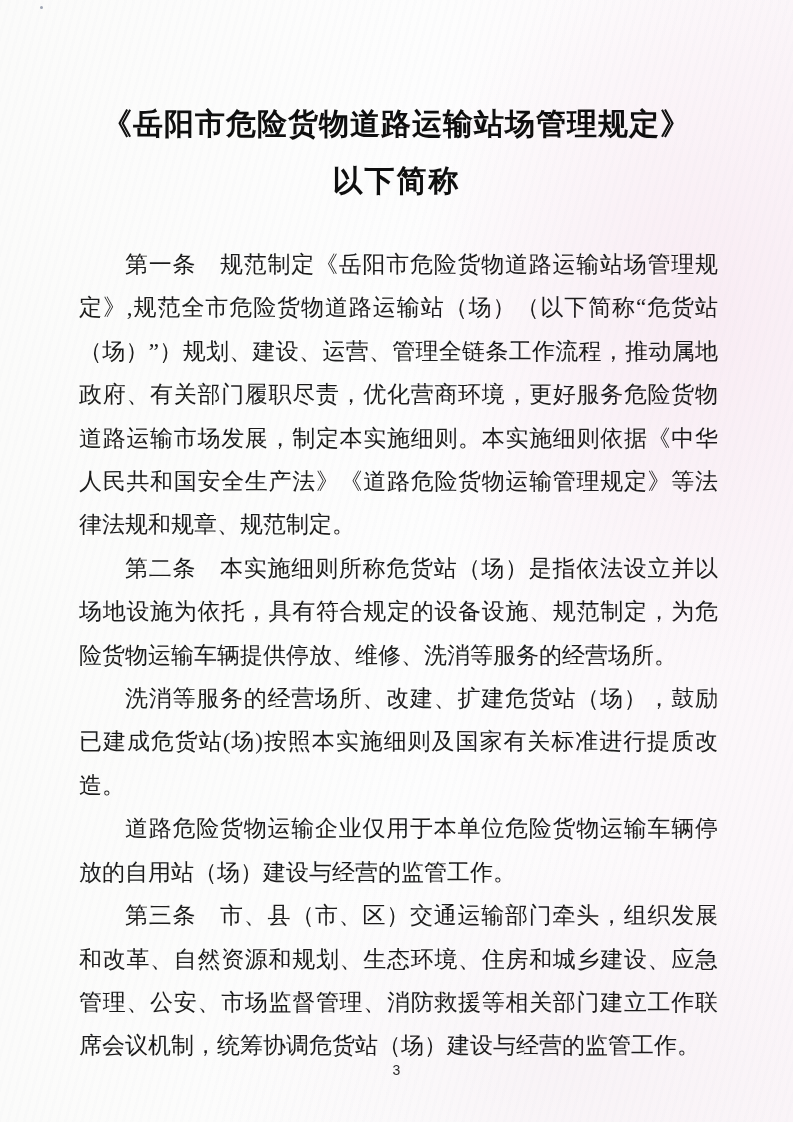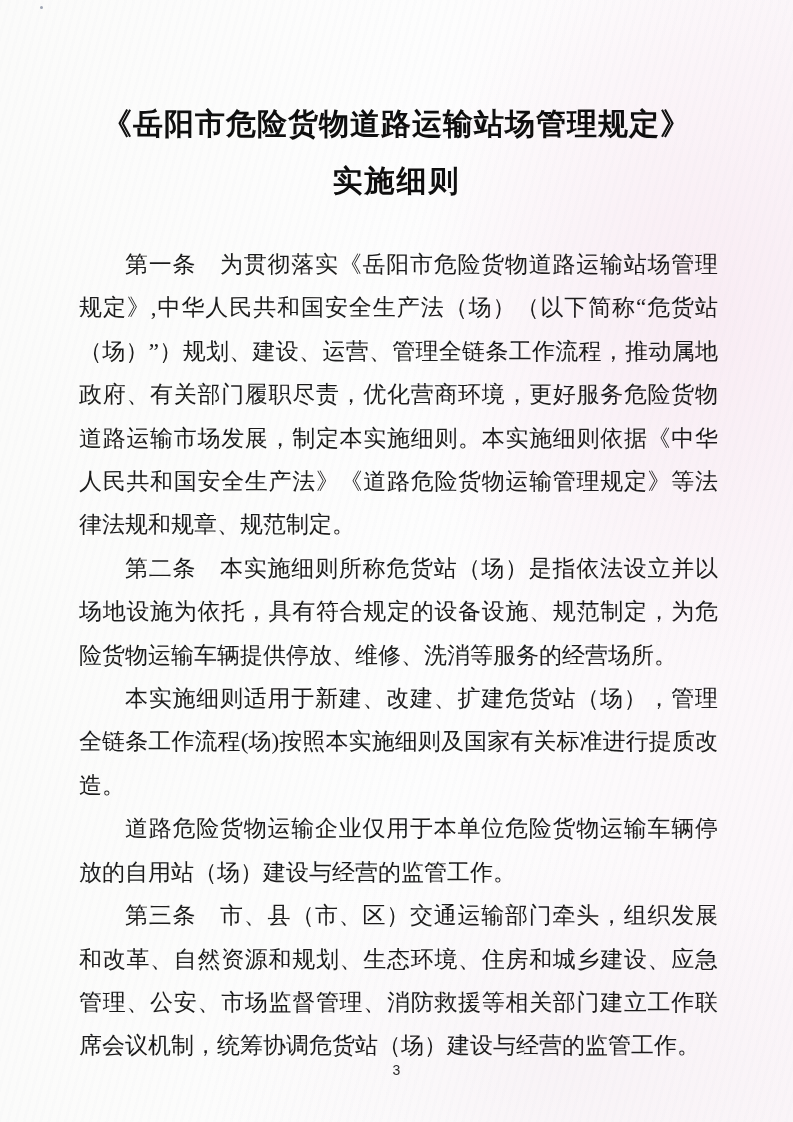--- a/index.html
+++ b/index.html
@@ -59,26 +59,26 @@
 </style>
 </head>
 <body>
 
 <div class="page">
 
   <div class="scan-speck"></div>
 
   <div class="doc-title">
     <div class="title-line1">《岳阳市危险货物道路运输站场管理规定》</div>
-    <div class="title-line2">实施细则</div>
+    <div class="title-line2">以下简称</div>
   </div>
 
   <div class="doc-body">
-    <p>第一条　为贯彻落实《岳阳市危险货物道路运输站场管理规定》,中华人民共和国安全生产法（场）（以下简称“危货站（场）”）规划、建设、运营、管理全链条工作流程，推动属地政府、有关部门履职尽责，优化营商环境，更好服务危险货物道路运输市场发展，制定本实施细则。本实施细则依据《中华人民共和国安全生产法》《道路危险货物运输管理规定》等法律法规和规章、规范制定。</p>
+    <p>第一条　规范制定《岳阳市危险货物道路运输站场管理规定》,规范全市危险货物道路运输站（场）（以下简称“危货站（场）”）规划、建设、运营、管理全链条工作流程，推动属地政府、有关部门履职尽责，优化营商环境，更好服务危险货物道路运输市场发展，制定本实施细则。本实施细则依据《中华人民共和国安全生产法》《道路危险货物运输管理规定》等法律法规和规章、规范制定。</p>
     <p>第二条　本实施细则所称危货站（场）是指依法设立并以场地设施为依托，具有符合规定的设备设施、规范制定，为危险货物运输车辆提供停放、维修、洗消等服务的经营场所。</p>
-    <p>本实施细则适用于新建、改建、扩建危货站（场），管理全链条工作流程(场)按照本实施细则及国家有关标准进行提质改造。</p>
+    <p>洗消等服务的经营场所、改建、扩建危货站（场），鼓励已建成危货站(场)按照本实施细则及国家有关标准进行提质改造。</p>
     <p>道路危险货物运输企业仅用于本单位危险货物运输车辆停放的自用站（场）建设与经营的监管工作。</p>
     <p>第三条　市、县（市、区）交通运输部门牵头，组织发展和改革、自然资源和规划、生态环境、住房和城乡建设、应急管理、公安、市场监督管理、消防救援等相关部门建立工作联席会议机制，统筹协调危货站（场）建设与经营的监管工作。</p>
   </div>
 
   <div class="page-number">3</div>
 
 </div>
 
 </body></html>

